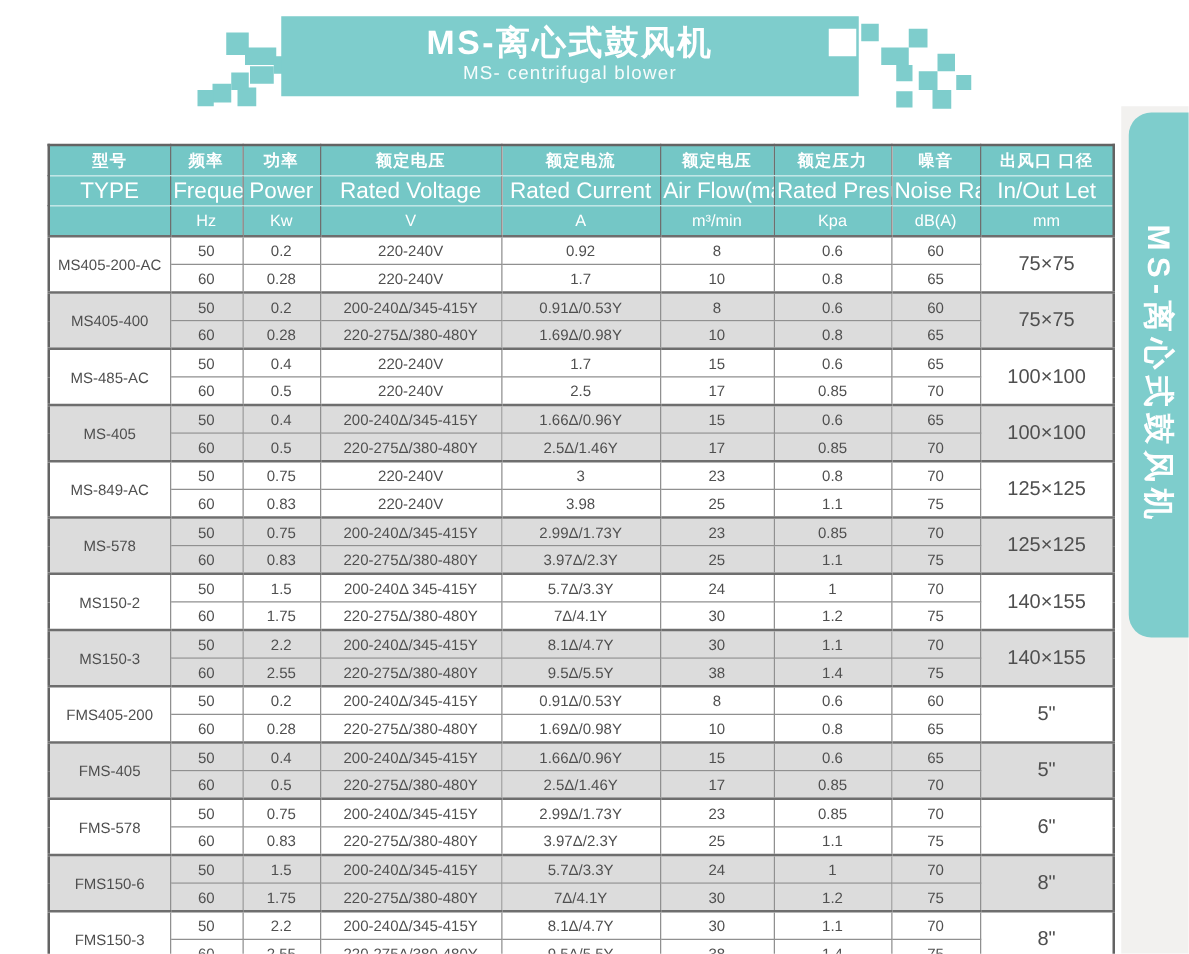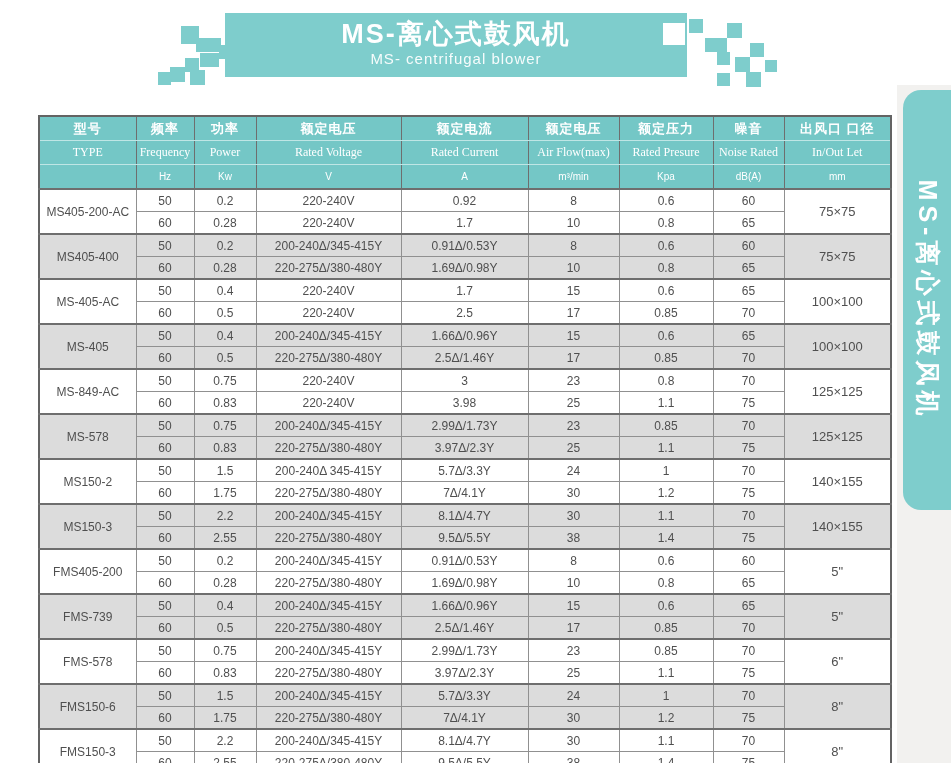--- a/index.html
+++ b/index.html
@@ -57,30 +57,30 @@
   table.spec th,table.spec td{
     text-align:center;vertical-align:middle;padding:0 2px;
     overflow:hidden;white-space:nowrap;
   }
   thead th{
     background:var(--teal-header);color:#ffffff;font-weight:normal;height:23px;
     border-left:1px solid var(--border-mid);border-right:1px solid var(--border-mid);
     border-top:1px solid #bfe6e5;border-bottom:1px solid #bfe6e5;
   }
   tr.h-zh th{font-size:13px;font-weight:bold;letter-spacing:1px;}
-  tr.h-en th{font-size:12px;font-family:Liberation Serif, serif;}
-  tr.h-unit th{font-size:10px;}
+  tr.h-en th{font-size:18px;}
+  tr.h-unit th{font-size:13px;}
   tbody td{
     height:21px;background:var(--row-plain);
     border:1px solid var(--border-light);
   }
   tbody tr.shaded td{background:var(--row-shaded);}
   tbody tr.group-start td{border-top:2px solid var(--border-mid);}
   td.model{font-size:12px;}
-  td.outlet{font-size:13px;}
+  td.outlet{font-size:16px;}
 </style>
 </head>
 <body>
 
 <div>
   <div class="px" style="left:181px;top:26px;width:18px;height:18px;"></div>
   <div class="px" style="left:196px;top:38px;width:25px;height:14px;"></div>
   <div class="px" style="left:200px;top:53px;width:19px;height:14px;"></div>
   <div class="px" style="left:219px;top:45px;width:14px;height:14px;"></div>
   <div class="px" style="left:185px;top:58px;width:14px;height:14px;"></div>
@@ -194,21 +194,21 @@
       <tr class="shaded">
         <td>60</td>
         <td>0.28</td>
         <td>220-275Δ/380-480Y</td>
         <td>1.69Δ/0.98Y</td>
         <td>10</td>
         <td>0.8</td>
         <td>65</td>
       </tr>
       <tr class="group-start">
-        <td class="model" rowspan="2">MS-405-AC</td>
+        <td class="model" rowspan="2">MS-485-AC</td>
         <td>50</td>
         <td>0.4</td>
         <td>220-240V</td>
         <td>1.7</td>
         <td>15</td>
         <td>0.6</td>
         <td>65</td>
         <td class="outlet" rowspan="2">100×100</td>
       </tr>
       <tr class="">
@@ -334,21 +334,21 @@
       <tr class="">
         <td>60</td>
         <td>0.28</td>
         <td>220-275Δ/380-480Y</td>
         <td>1.69Δ/0.98Y</td>
         <td>10</td>
         <td>0.8</td>
         <td>65</td>
       </tr>
       <tr class="group-start shaded">
-        <td class="model" rowspan="2">FMS-739</td>
+        <td class="model" rowspan="2">FMS-405</td>
         <td>50</td>
         <td>0.4</td>
         <td>200-240Δ/345-415Y</td>
         <td>1.66Δ/0.96Y</td>
         <td>15</td>
         <td>0.6</td>
         <td>65</td>
         <td class="outlet" rowspan="2">5"</td>
       </tr>
       <tr class="shaded">

